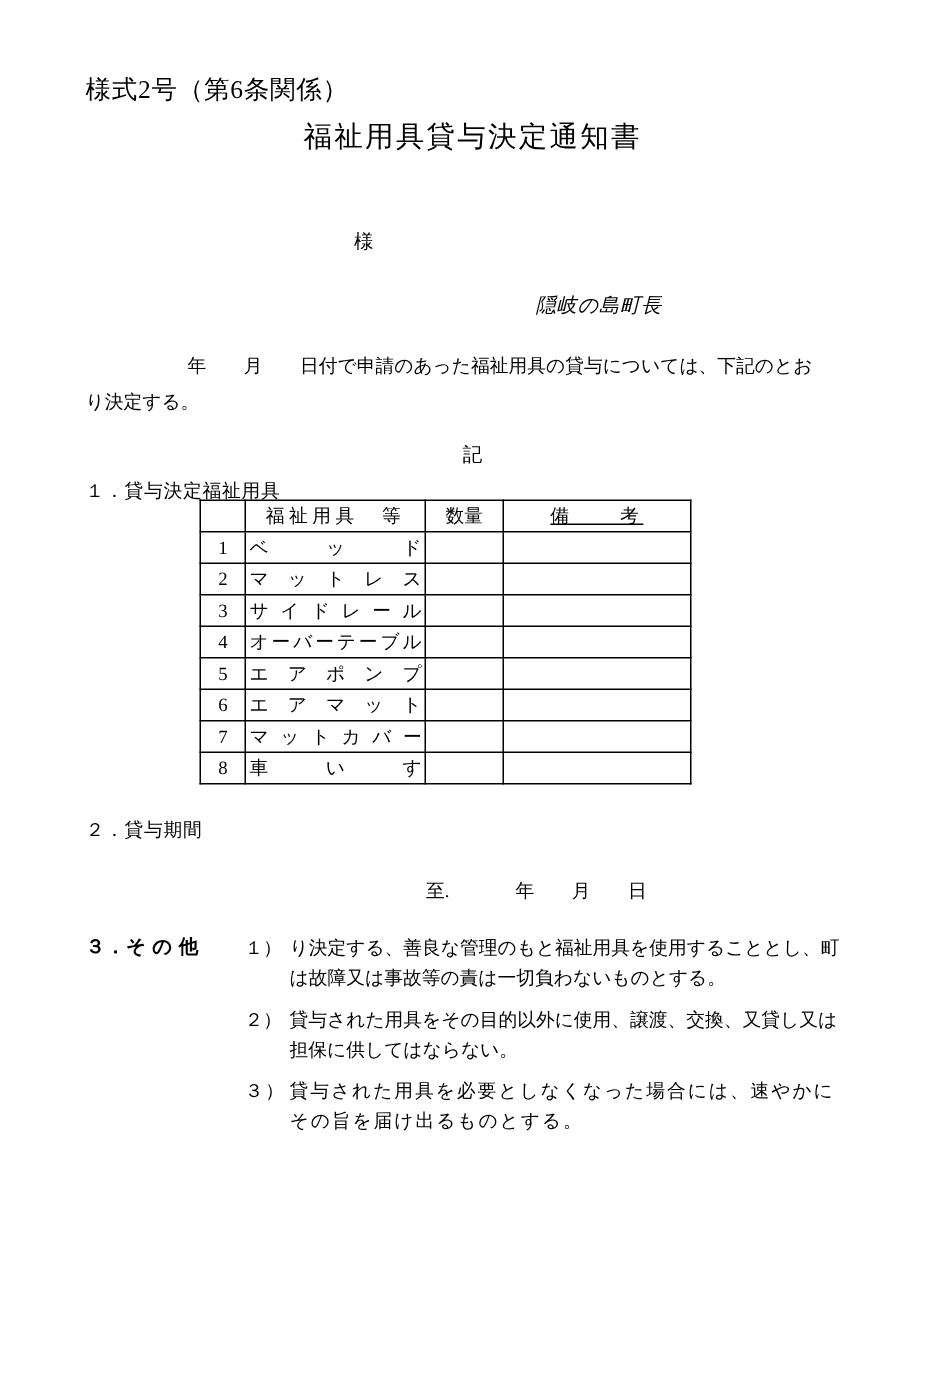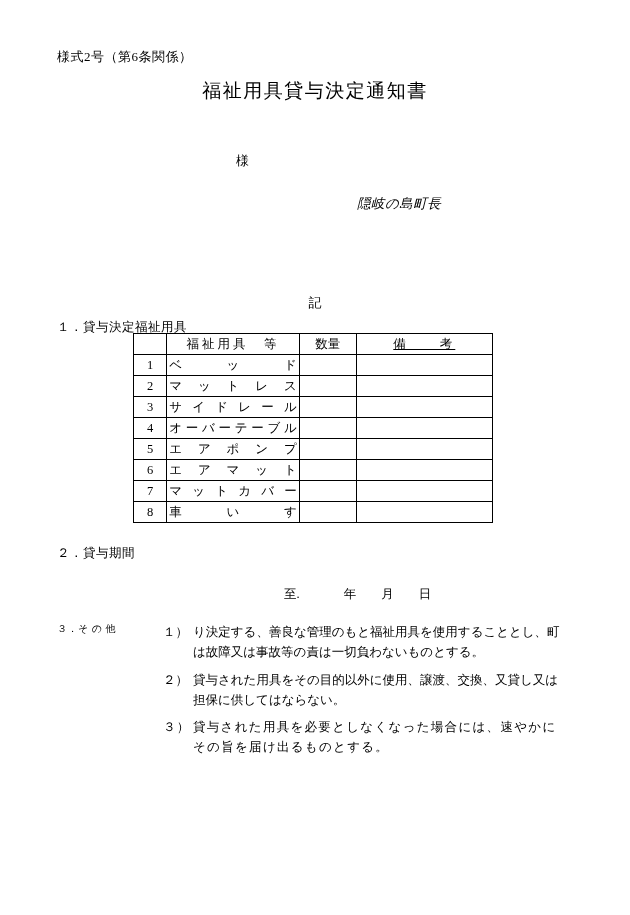--- a/index.html
+++ b/index.html
@@ -18,21 +18,21 @@
   .page {
     position: relative;
     width: 630px;
     height: 915px;
     box-sizing: border-box;
   }
   .form-number {
     position: absolute;
     left: 57px;
     top: 48px;
-    font-size: 13px;
+    font-size: 17px;
     letter-spacing: 0.5px;
     text-align: center;
   }
   .doc-title {
     position: absolute;
     left: 0;
     top: 78px;
     width: 630px;
     text-align: center;
     font-size: 19px;
@@ -78,21 +78,21 @@
     left: 57px;
     top: 319px;
     font-size: 12.5px;
     letter-spacing: 0.5px;
   }
   table.goods {
     position: absolute;
     left: 133px;
     top: 333px;
     border-collapse: collapse;
-    width: 360px;
+    width: 328px;
     font-size: 12.5px;
   }
   table.goods td, table.goods th {
     border: 1px solid #000000;
     height: 20px;
     padding: 0 2px;
     font-weight: normal;
   }
   table.goods .col-no {
     width: 30px;
@@ -144,22 +144,23 @@
     font-size: 12.5px;
   }
   .date-gap-a {
     display: inline-block;
     width: 44px;
   }
   .sect3 {
     position: absolute;
     left: 57px;
     top: 622px;
-    font-size: 10px;
-    letter-spacing: 0.5px;
+    font-size: 13px;
+    letter-spacing: 0.5px;
+    font-weight: bold;
   }
   .notes {
     position: absolute;
     left: 163px;
     top: 622px;
     width: 405px;
     font-size: 12.5px;
   }
   .note-item {
     display: flex;
@@ -183,20 +184,24 @@
 <div class="page">
 
   <div class="form-number">様式2号（第6条関係）</div>
 
   <div class="doc-title">福祉用具貸与決定通知書</div>
 
   <div class="addressee">様</div>
 
   <div class="issuer">隠岐の島町長</div>
 
+  <div class="intro">
+    <span class="ind"></span><span>年　　月　　日付で申請のあった福祉用具の貸与については、下記のとお</span><br>
+    <span>り決定する。</span>
+  </div>
 
   <div class="ki-mark">記</div>
 
   <div class="sect1-title">１．貸与決定福祉用具</div>
 
   <table class="goods">
     <thead>
       <tr>
         <th class="col-no"></th>
         <th class="col-name"><span class="hdr-name">福祉用具　等</span></th>

